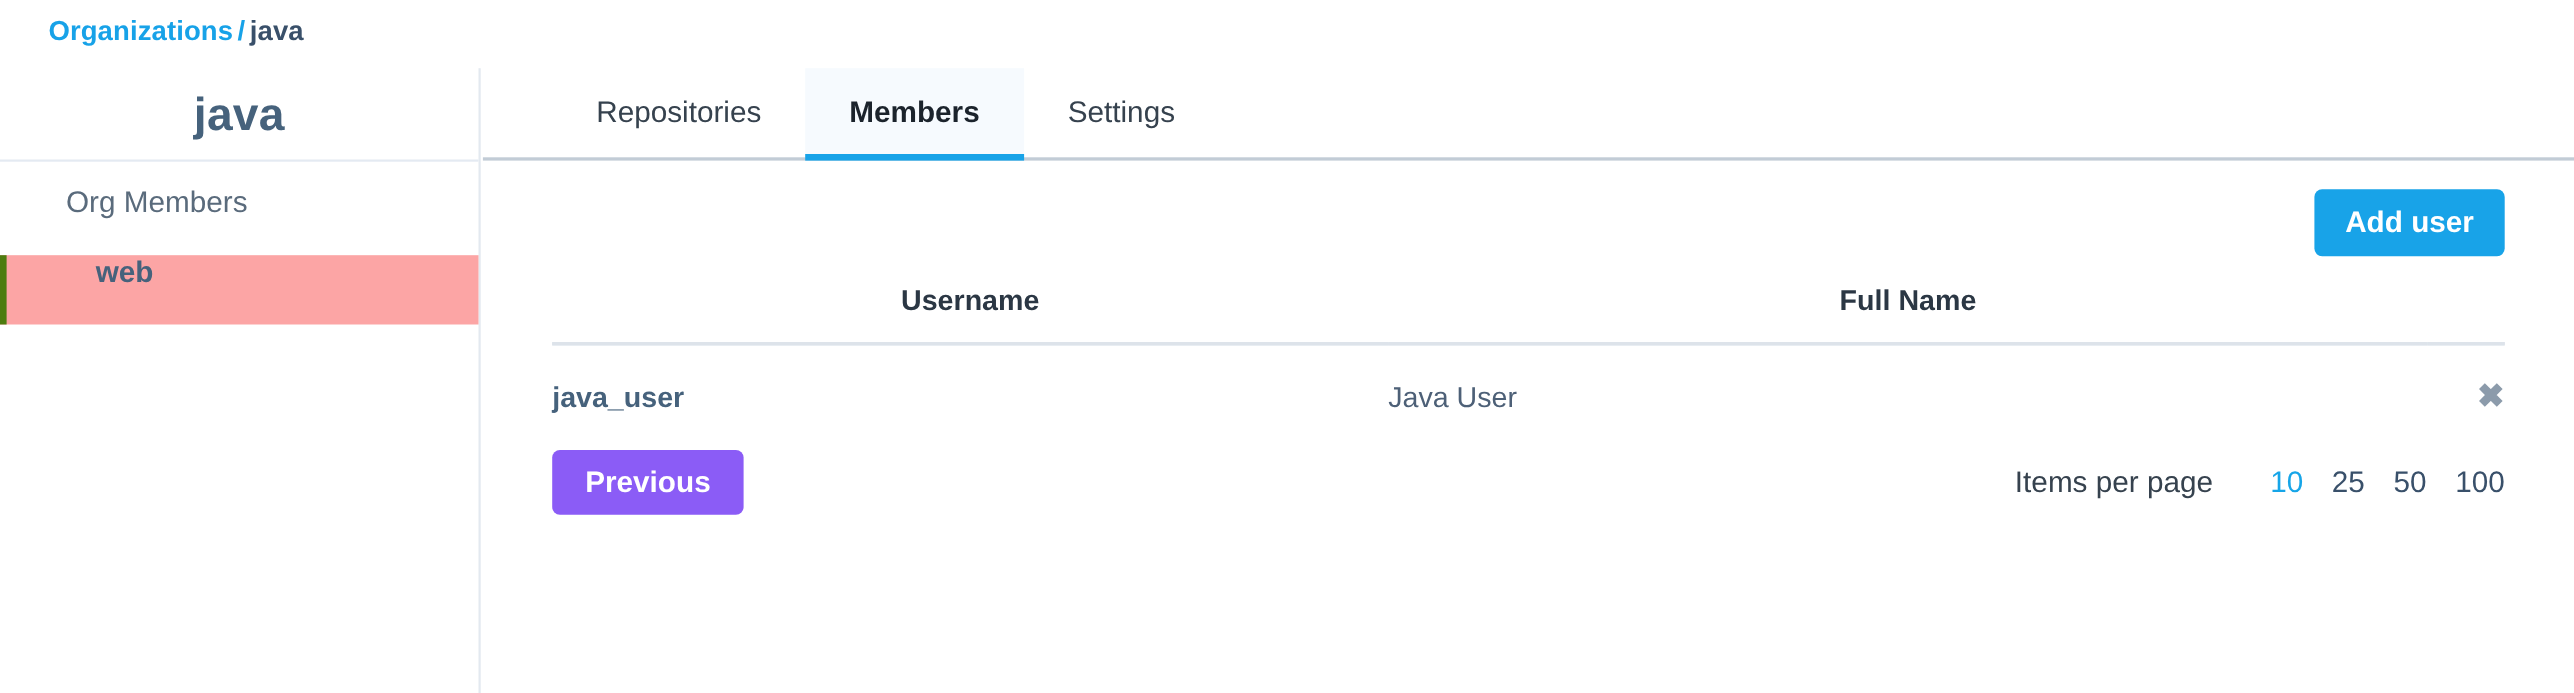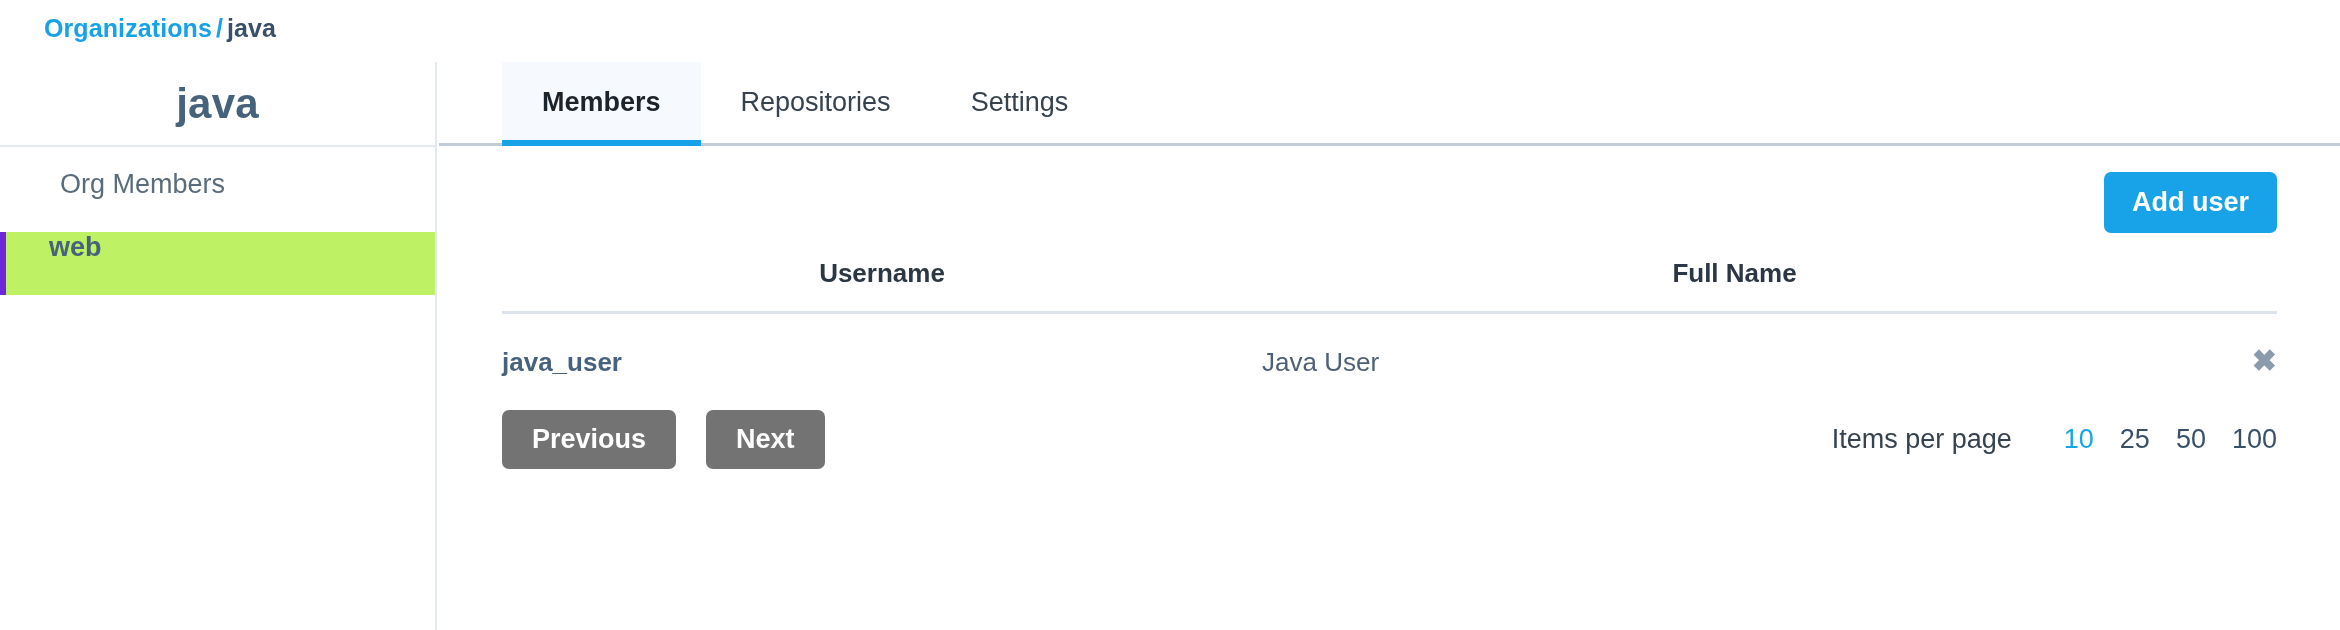--- a/index.html
+++ b/index.html
@@ -86,23 +86,23 @@
   }
   .nav-item .nav-label {
     font-size: 27px;
     color: #5a6b7c;
   }
   .nav-item.strong .nav-label {
     font-weight: bold;
     color: #2b3744;
   }
   .nav-item.active {
-    background: #bef264;
-    border-left: 6px solid #6d28d9;
-    padding-left: 43px;
+    background: #fca5a5;
+    border-left: 6px solid #4d7c0f;
+    padding-left: 81px;
   }
   .nav-item.active .nav-label {
     font-weight: bold;
     color: #46627c;
   }
   .nav-spacer { flex: 1 1 auto; }
   .plus-icon {
     width: 30px;
     height: 30px;
     position: relative;
@@ -229,21 +229,21 @@
     line-height: 1;
     font-weight: bold;
   }
 
   .pager {
     display: flex;
     align-items: center;
     margin-top: 22px;
   }
   .btn-page {
-    background: #737373;
+    background: #8b5cf6;
     color: #ffffff;
     font-size: 27px;
     font-weight: bold;
     border: none;
     border-radius: 7px;
     padding: 16px 30px;
     margin-right: 30px;
     cursor: pointer;
     font-family: "Liberation Sans", sans-serif;
     line-height: 1;
@@ -292,25 +292,25 @@
         <span class="nav-label">web</span>
       </div>
 
     </div>
   </div>
 
   <div class="main">
 
     <div class="tabbar">
       <div class="tabs">
+        <div class="tab">
+          <span>Repositories</span>
+        </div>
         <div class="tab active">
           <span>Members</span>
-        </div>
-        <div class="tab">
-          <span>Repositories</span>
         </div>
         <div class="tab">
           <span>Settings</span>
         </div>
       </div>
     </div>
 
     <div class="content">
 
       <div class="action-bar">
@@ -331,21 +331,20 @@
             <td>Java User</td>
             <td class="cell-action">
               <span class="remove-icon">✖</span>
             </td>
           </tr>
         </tbody>
       </table>
 
       <div class="pager">
         <button class="btn-page">Previous</button>
-        <button class="btn-page">Next</button>
         <span class="pager-spacer"></span>
         <div class="per-page">
           <span class="per-page-label">Items per page</span>
           <span class="per-page-opt selected">10</span>
           <span class="per-page-opt">25</span>
           <span class="per-page-opt">50</span>
           <span class="per-page-opt">100</span>
         </div>
       </div>
 

